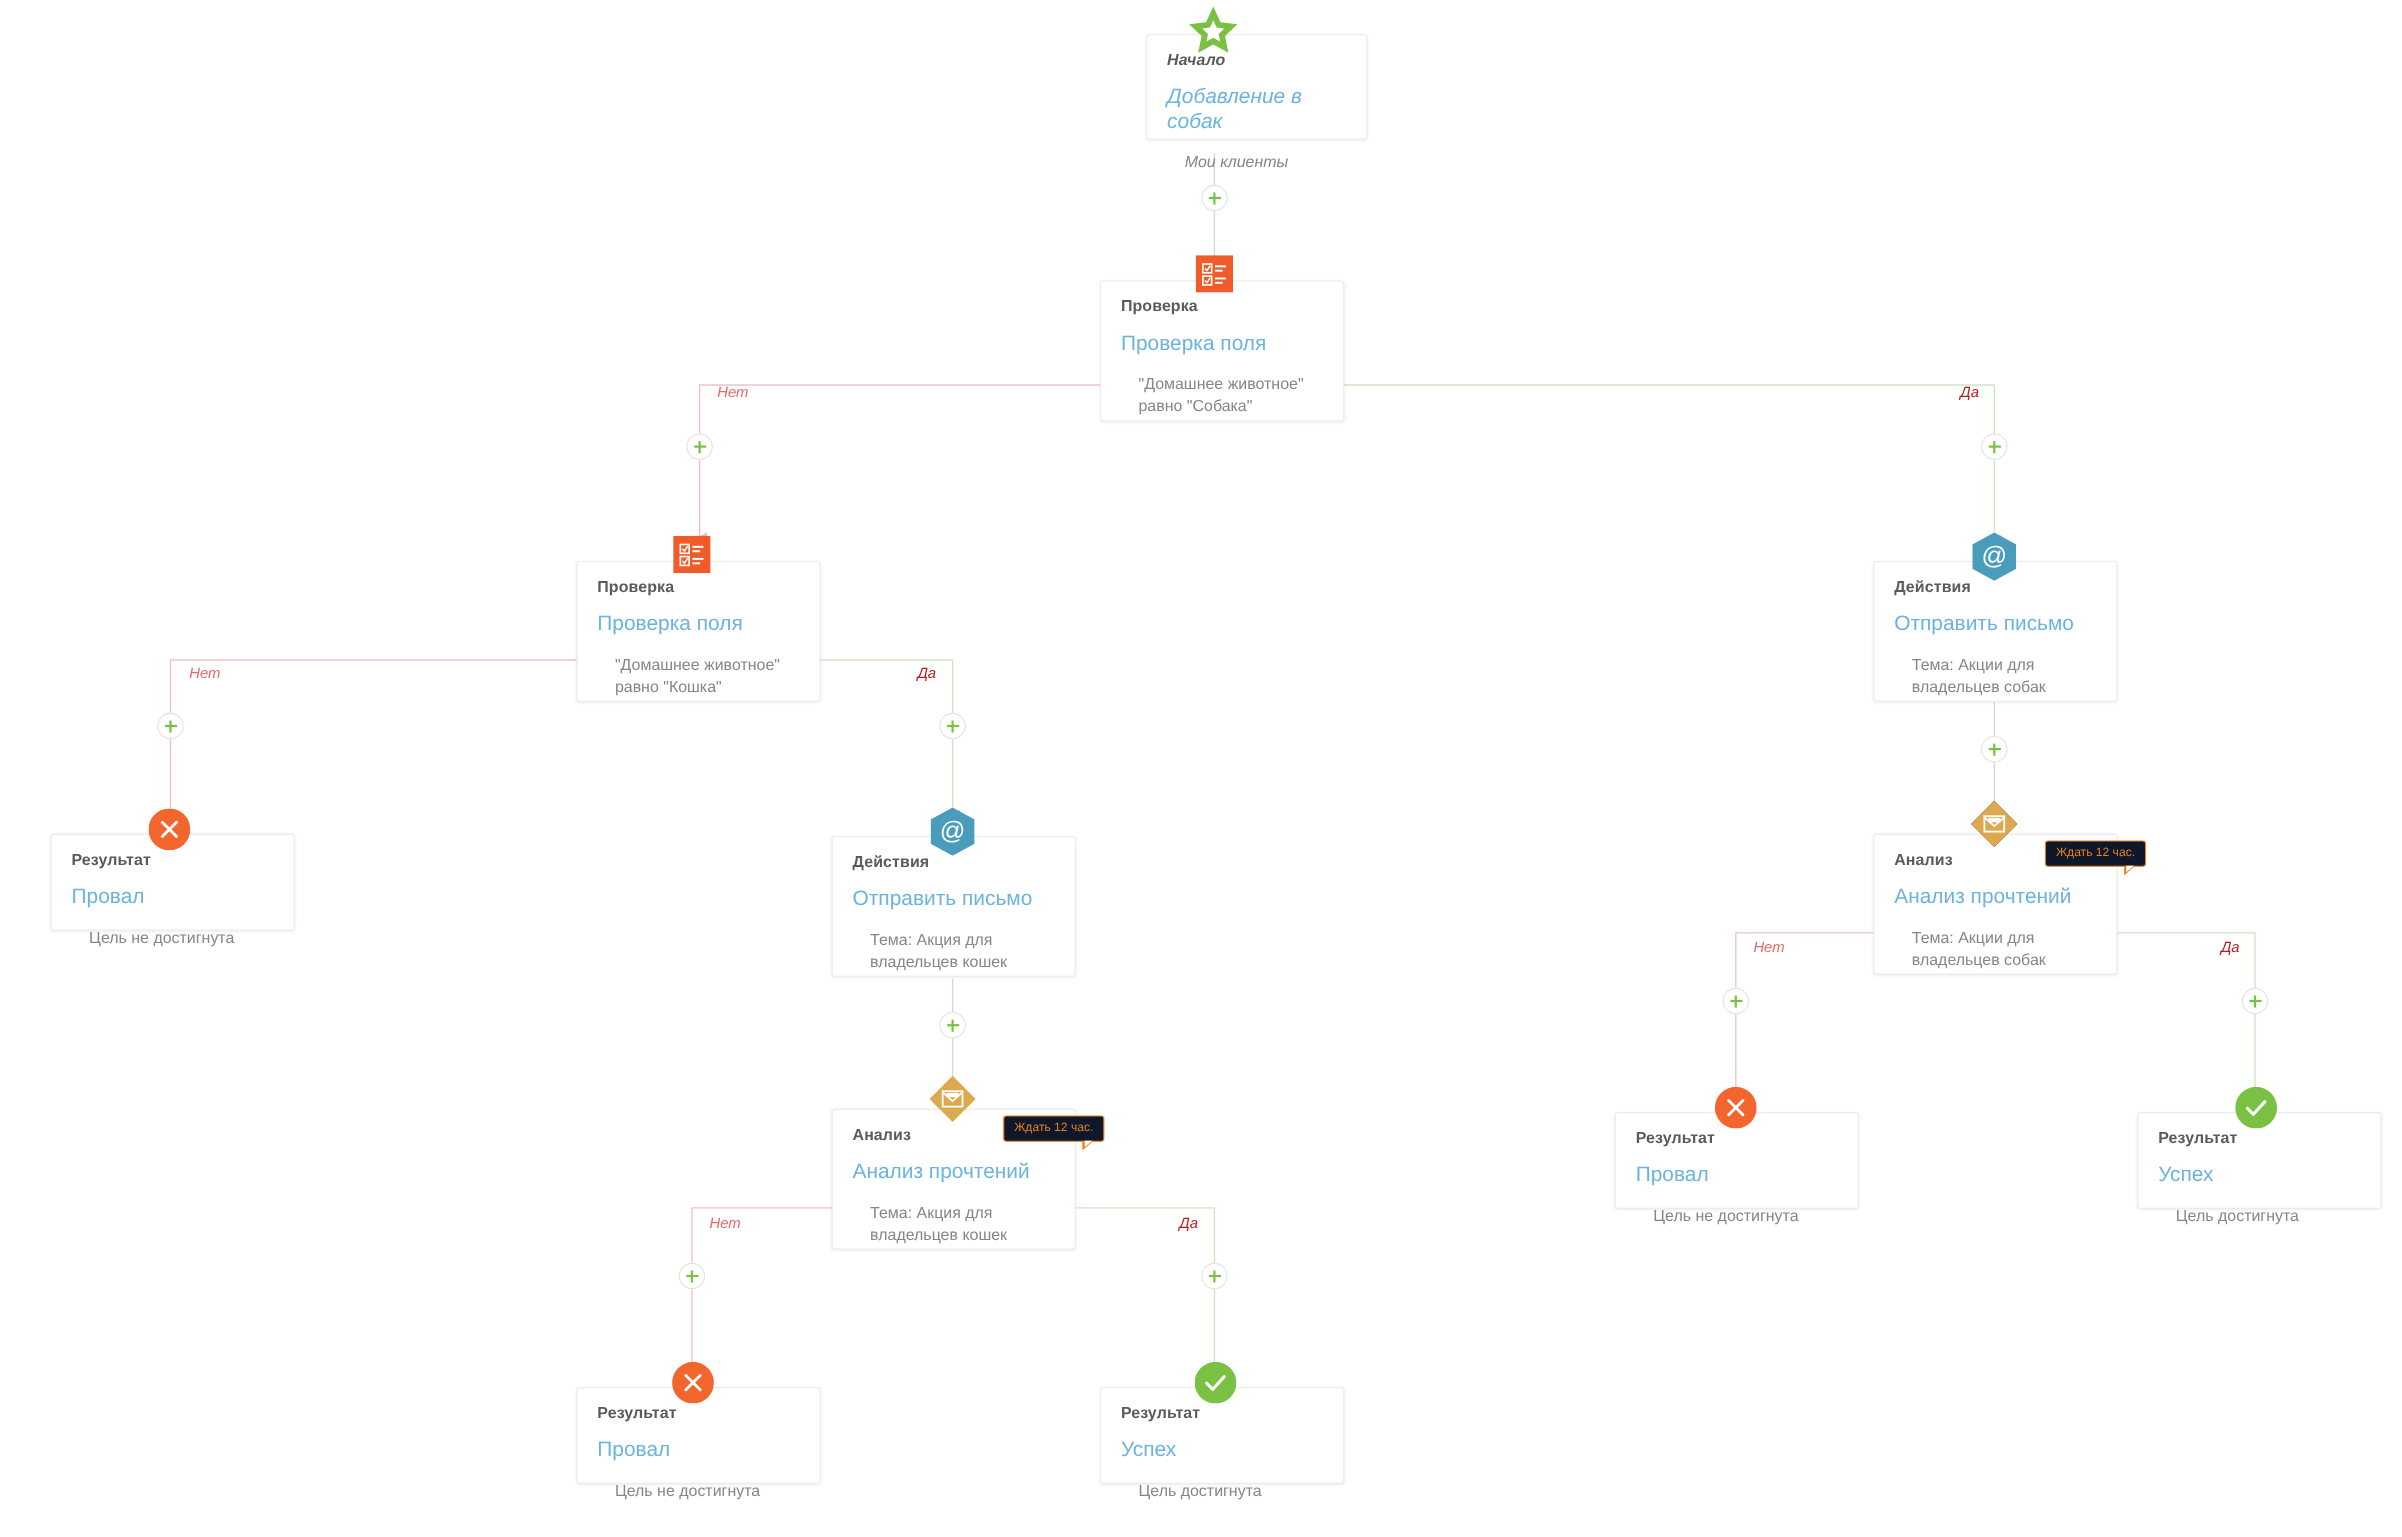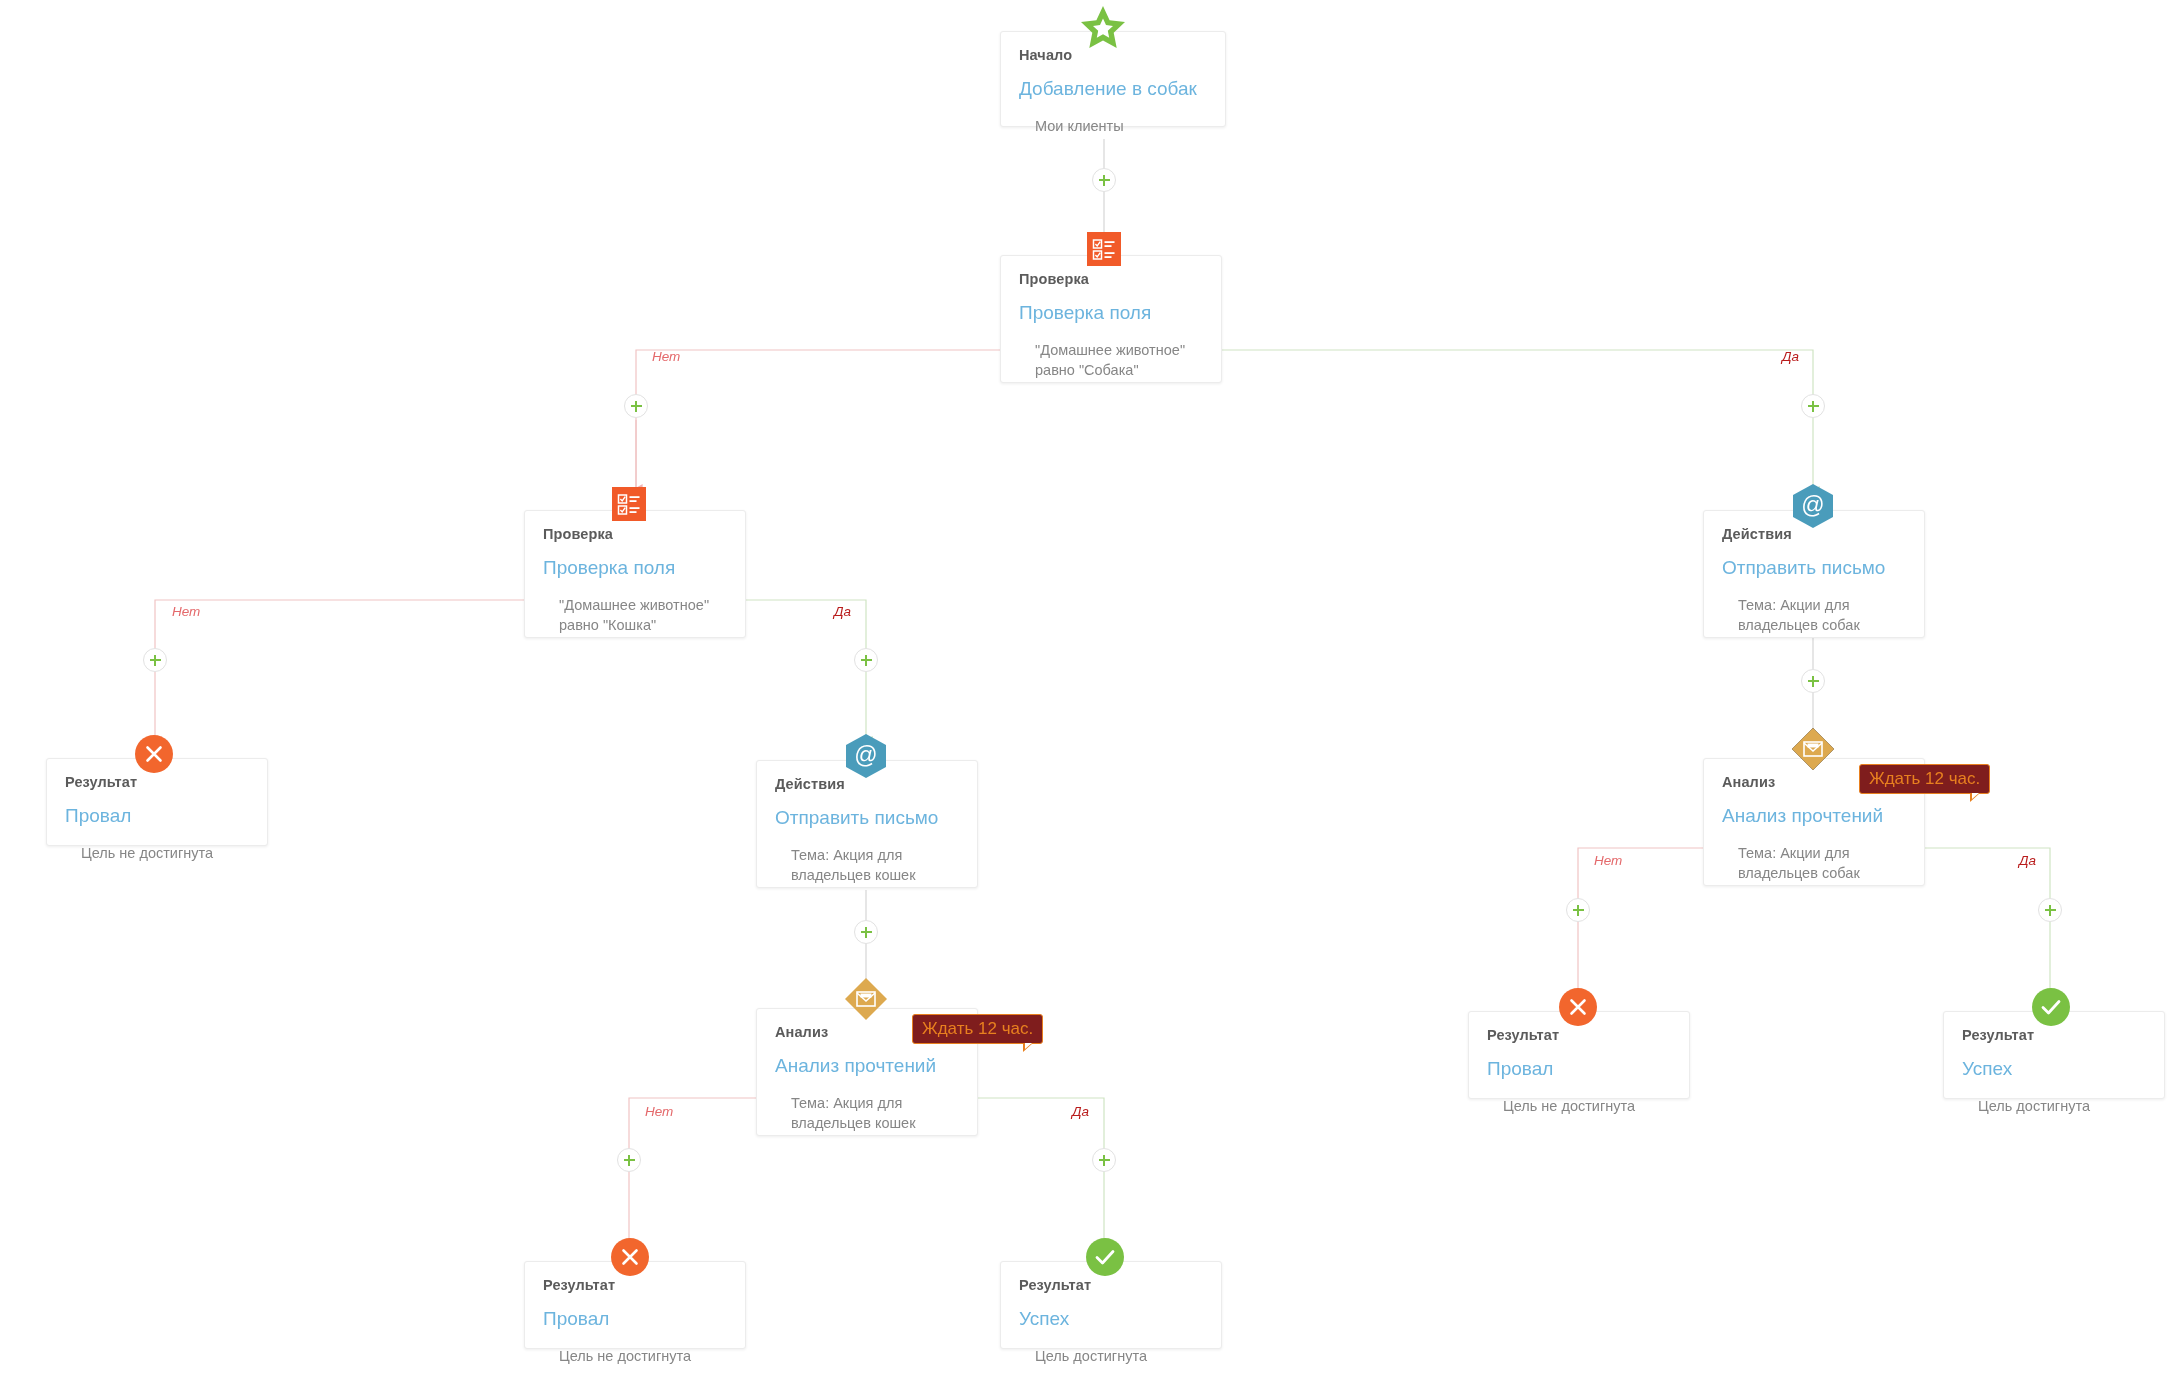--- a/index.html
+++ b/index.html
@@ -99,25 +99,25 @@
     white-space: nowrap;
     font-style: italic;
   }
   .branch-no  { color: #e4696b; }
   .branch-yes { color: #b91c1c; }
 
   
   .wait-tag {
     position: absolute;
     box-sizing: border-box;
-    background: #7f1d1d;
+    background: #0f172a;
     border: 1.5px solid #e8801f;
     border-radius: 3px;
     color: #e8801f;
-    font-size: 17px;
+    font-size: 11px;
     padding: 5px 9px 6px 9px;
     white-space: nowrap;
     z-index: 7;
     line-height: 1;
   }
   .wait-tag .tail {
     position: absolute;
     right: 9px;
     bottom: -9px;
     width: 0;
@@ -171,21 +171,21 @@
 
     <path d="M1813,848 L1578,848 L1578,1000" stroke="#f0c3c3" stroke-width="1.2" fill="none" marker-end="url(#arrowRed)"></path>
 
     <path d="M1813,848 L2050,848 L2050,1000" stroke="#cfe4c3" stroke-width="1.2" fill="none" marker-end="url(#arrowGreen)"></path>
 
     <path d="M866,1098 L629,1098 L629,1249" stroke="#f0c3c3" stroke-width="1.2" fill="none" marker-end="url(#arrowRed)"></path>
 
     <path d="M866,1098 L1104,1098 L1104,1249" stroke="#cfe4c3" stroke-width="1.2" fill="none" marker-end="url(#arrowGreen)"></path>
   </svg>
 
-  <div class="node" style="left:1000px; top:31px; width:226px; height:96px;">
+  <div class="node" style="left:1042px; top:31px; width:201px; height:96px;font-style:italic;">
     <div class="node-kind">Начало</div>
     <div class="node-title">Добавление в собак</div>
     <div class="node-desc">Мои клиенты</div>
   </div>
   <div class="badge" style="left:1079px; top:5px; width:48px; height:46px;">
     <svg width="48" height="46" viewBox="0 0 48 46">
       <path d="M24,1 L30.6,15.2 L46,17.1 L34.7,27.8 L37.7,43 L24,35.5 L10.3,43 L13.3,27.8 L2,17.1 L17.4,15.2 Z" fill="#7ac143"></path>
       <path d="M24,13.5 L27,20 L34,20.9 L28.8,25.8 L30.2,32.7 L24,29.3 L17.8,32.7 L19.2,25.8 L14,20.9 L21,20 Z" fill="#ffffff"></path>
     </svg>
   </div>

